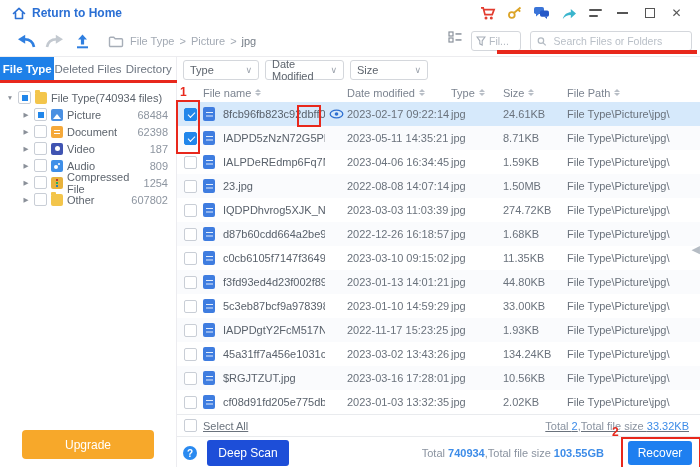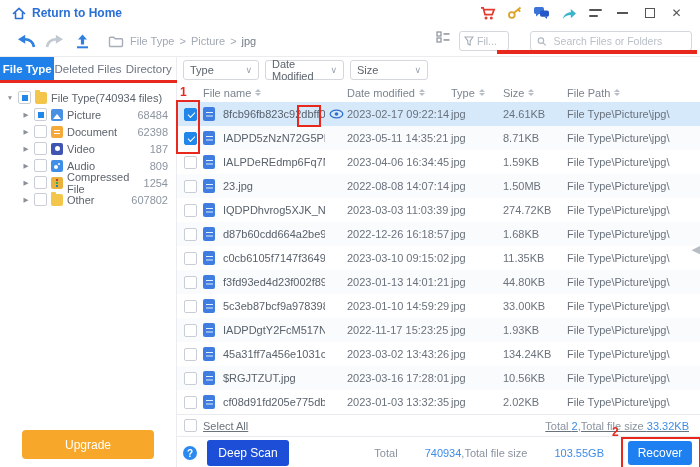--- a/index.html
+++ b/index.html
@@ -20,21 +20,21 @@
   .close-ic{font-size:12px;color:#555;line-height:1;}
 
   
   .toolbar{height:30px;display:flex;align-items:center;border-bottom:1px solid #ececef;padding:0 8px 0 12px;}
   .nav-ic{width:28px;display:flex;justify-content:center;align-items:center;cursor:pointer;}
   .bc-folder{margin:0 6px 0 12px;display:flex;align-items:center;}
   .breadcrumb{font-size:11px;color:#a3aab4;display:flex;gap:5px;align-items:center;}
   .breadcrumb .crumb-last{color:#757d87;}
   .toolbar-right{margin-left:auto;display:flex;align-items:flex-start;gap:9px;}
   .filter-box{width:40px;height:18px;border:1px solid #d4d7dc;border-radius:3px;display:flex;align-items:center;padding:0 4px;gap:3px;color:#b4bac2;font-size:10.5px;cursor:pointer;}
-  .search-box{width:148px;height:18px;border:1px solid #d4d7dc;border-radius:3px;display:flex;align-items:center;padding:0 6px;gap:5px;margin-left:12px;}
+  .search-box{width:148px;height:18px;border:1px solid #d4d7dc;border-radius:3px;display:flex;align-items:center;padding:0 6px;gap:5px;}
   .search-box input{border:none;outline:none;width:100%;font-size:10.5px;color:#666;font-family:inherit;background:transparent;}
   .search-box input::placeholder{color:#b9bfc7;}
 
   
   .content{display:flex;height:411px;}
   .sidebar{width:177px;position:relative;border-right:1px solid #ececf0;box-sizing:border-box;flex:none;}
   .tabs{display:flex;height:24px;font-size:11.5px;color:#6d7580;}
   .tab{flex:1;display:flex;align-items:center;justify-content:center;cursor:pointer;white-space:nowrap;}
   .tab.active{background:#1e80e8;color:#fff;font-weight:bold;}
 
@@ -92,21 +92,21 @@
   .eye.visible{visibility:visible;}
 
   
   .select-row{height:21px;border-top:1px solid #e9ebee;display:flex;align-items:center;padding:0 11px 0 7px;font-size:11px;color:#6a727c;gap:6px;flex:none;text-decoration:underline;}
   .summary{margin-left:auto;color:#8a93a0;white-space:nowrap;}
   .summary b{color:#3d8ce8;font-weight:normal;}
   .action-bar{height:32px;border-top:1px solid #e9ebee;display:flex;align-items:center;padding:0 8px 0 6px;gap:10px;flex:none;}
   .help-ic{width:14px;height:14px;border-radius:50%;background:#2a8af0;color:#fff;font-size:10px;display:flex;align-items:center;justify-content:center;font-weight:bold;flex:none;cursor:pointer;}
   .deep-scan{width:82px;height:26px;background:#1d4ed8;color:#fff;border:none;border-radius:3px;font-size:12px;font-family:inherit;cursor:pointer;}
   .action-summary{margin-left:auto;font-size:11px;color:#8a93a0;white-space:nowrap;}
-  .action-summary b{color:#3d8ce8;font-weight:normal;margin-left:24px;}
+  .action-summary b{color:#3d8ce8;font-weight:bold;}
   .recover{width:64px;height:24px;background:#1e7ff0;color:#fff;border:none;border-radius:3px;font-size:12px;font-family:inherit;margin-left:14px;cursor:pointer;}
 
   
   .anno{position:absolute;pointer-events:none;z-index:50;}
   .red-fill{background:#e8281c;}
   .red-box{border:2px solid #e8281c;}
   .red-num{color:#e8281c;font-weight:bold;font-size:12px;line-height:1;}
   .collapse-arrow{position:absolute;right:0;top:243px;color:#b5bcc4;font-size:11px;cursor:pointer;z-index:40;}
 </style>
 </head>

